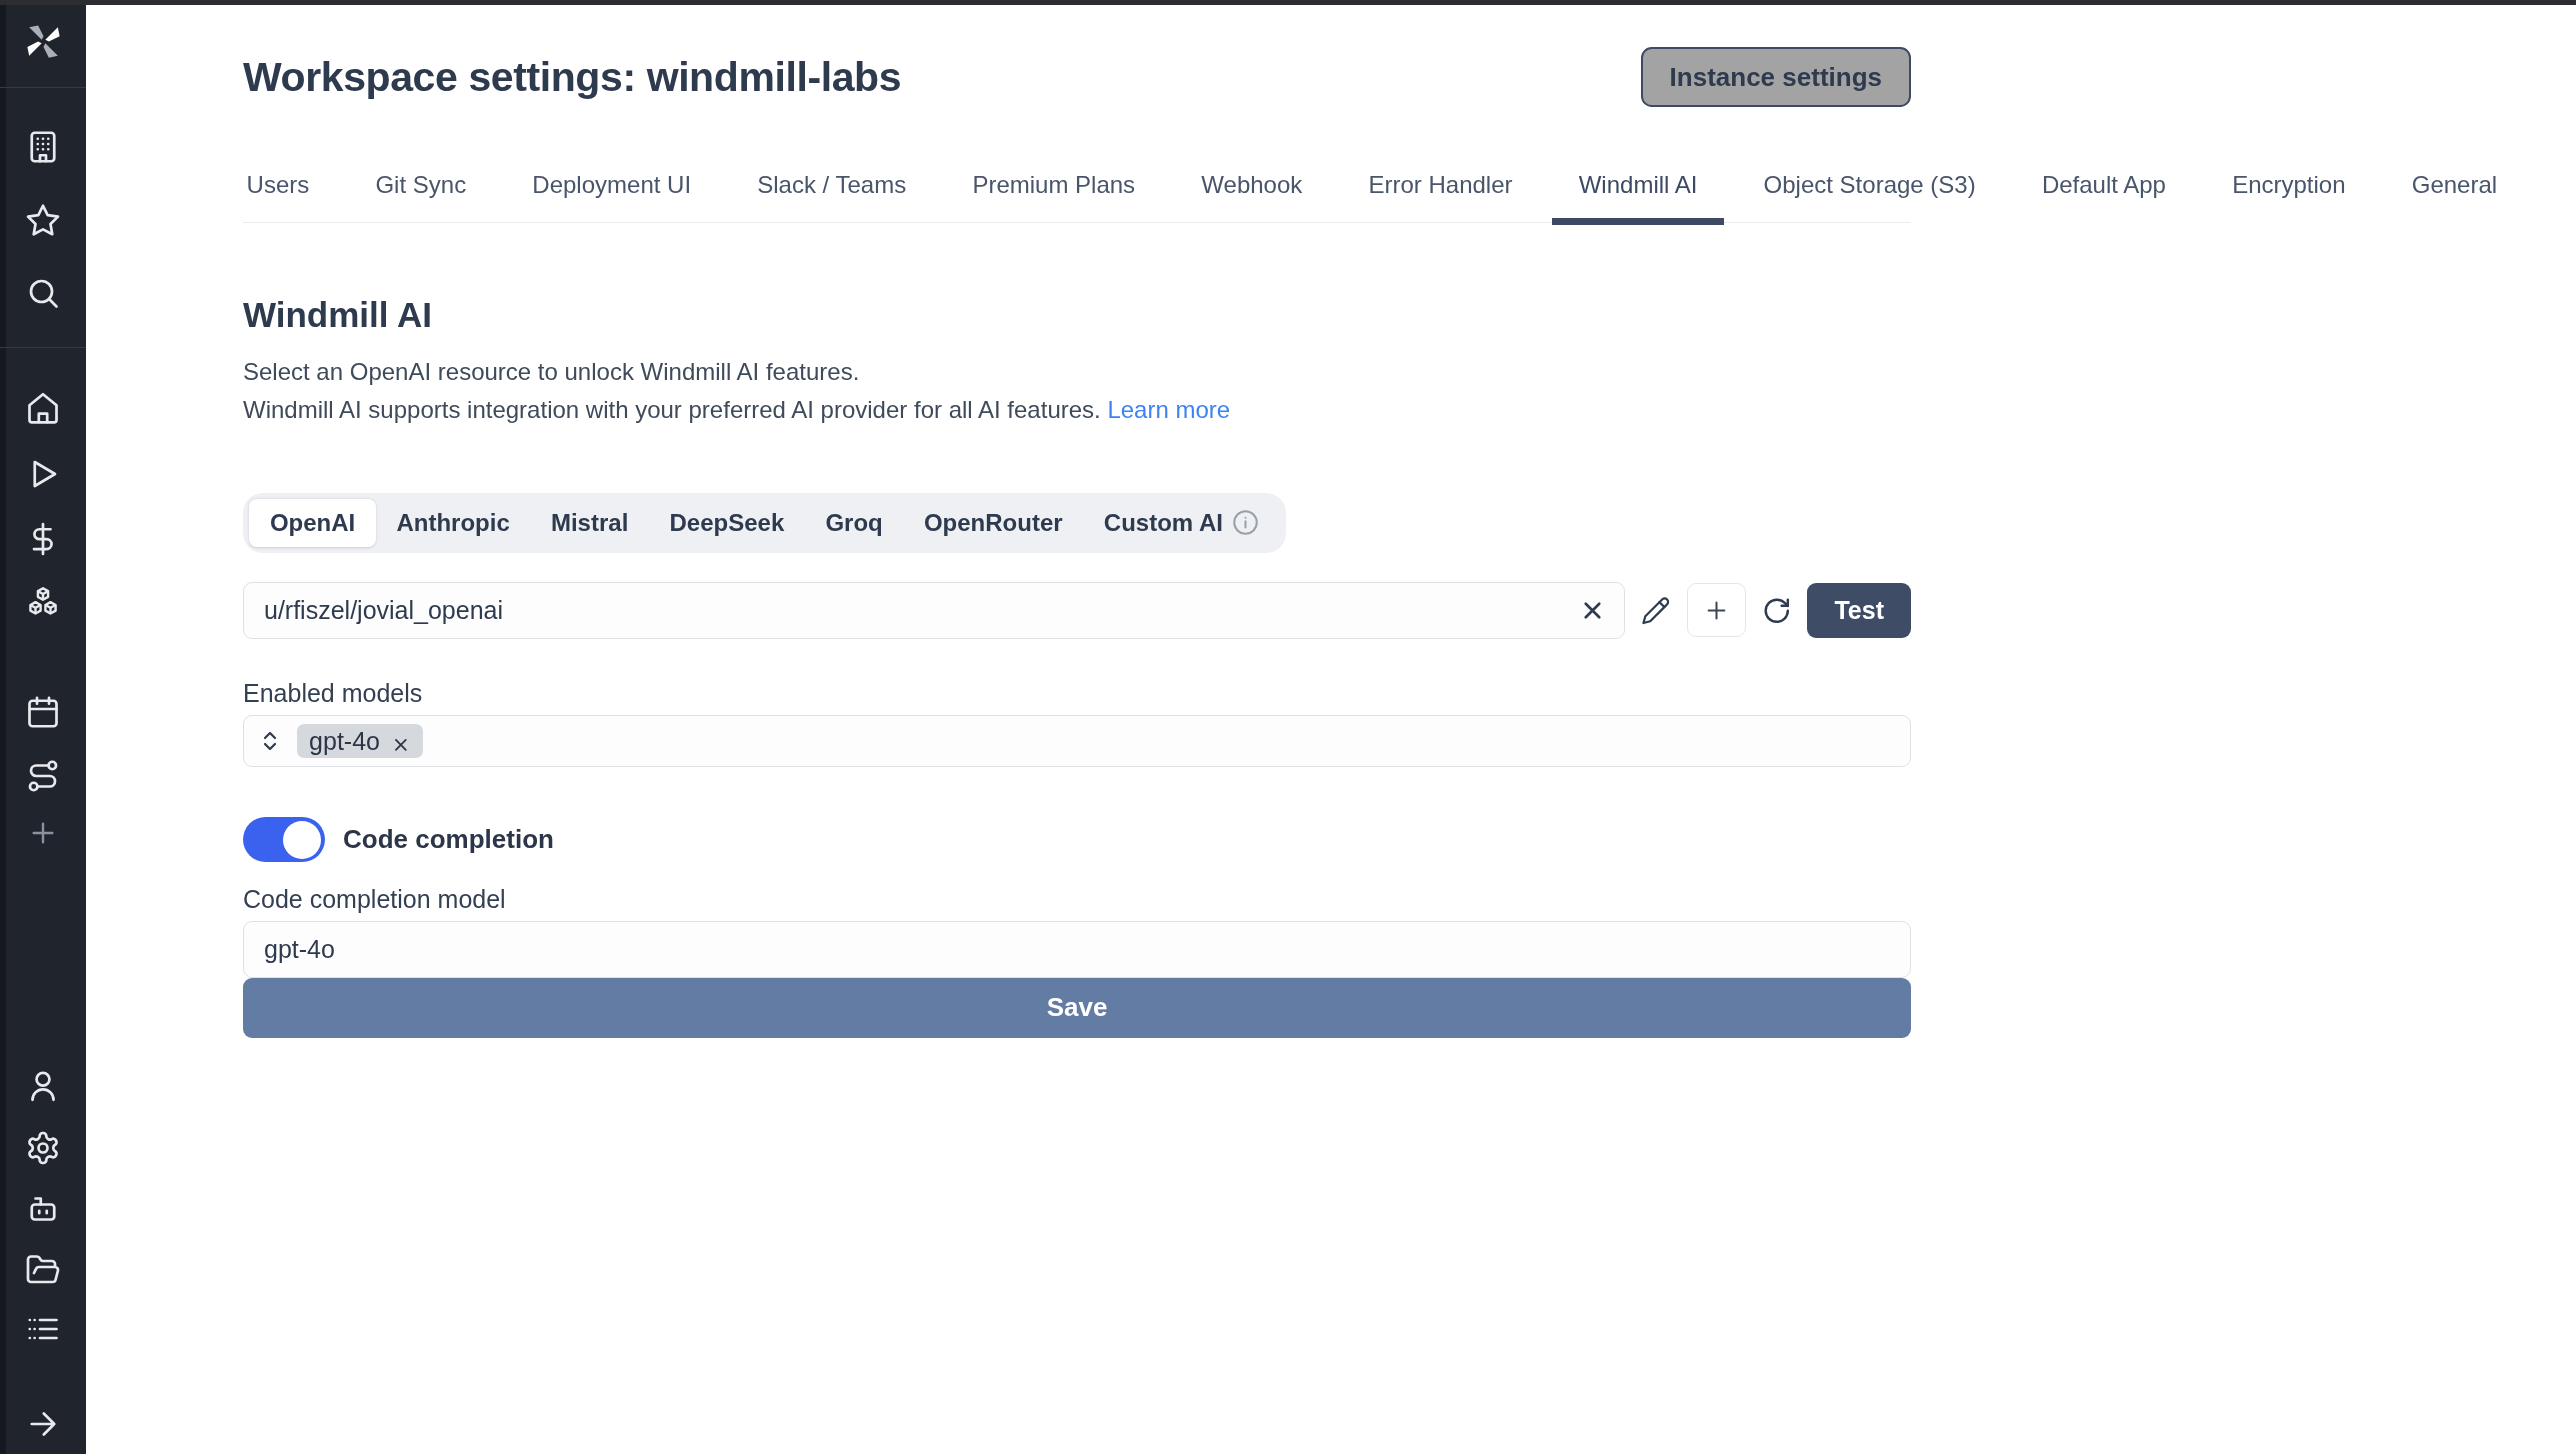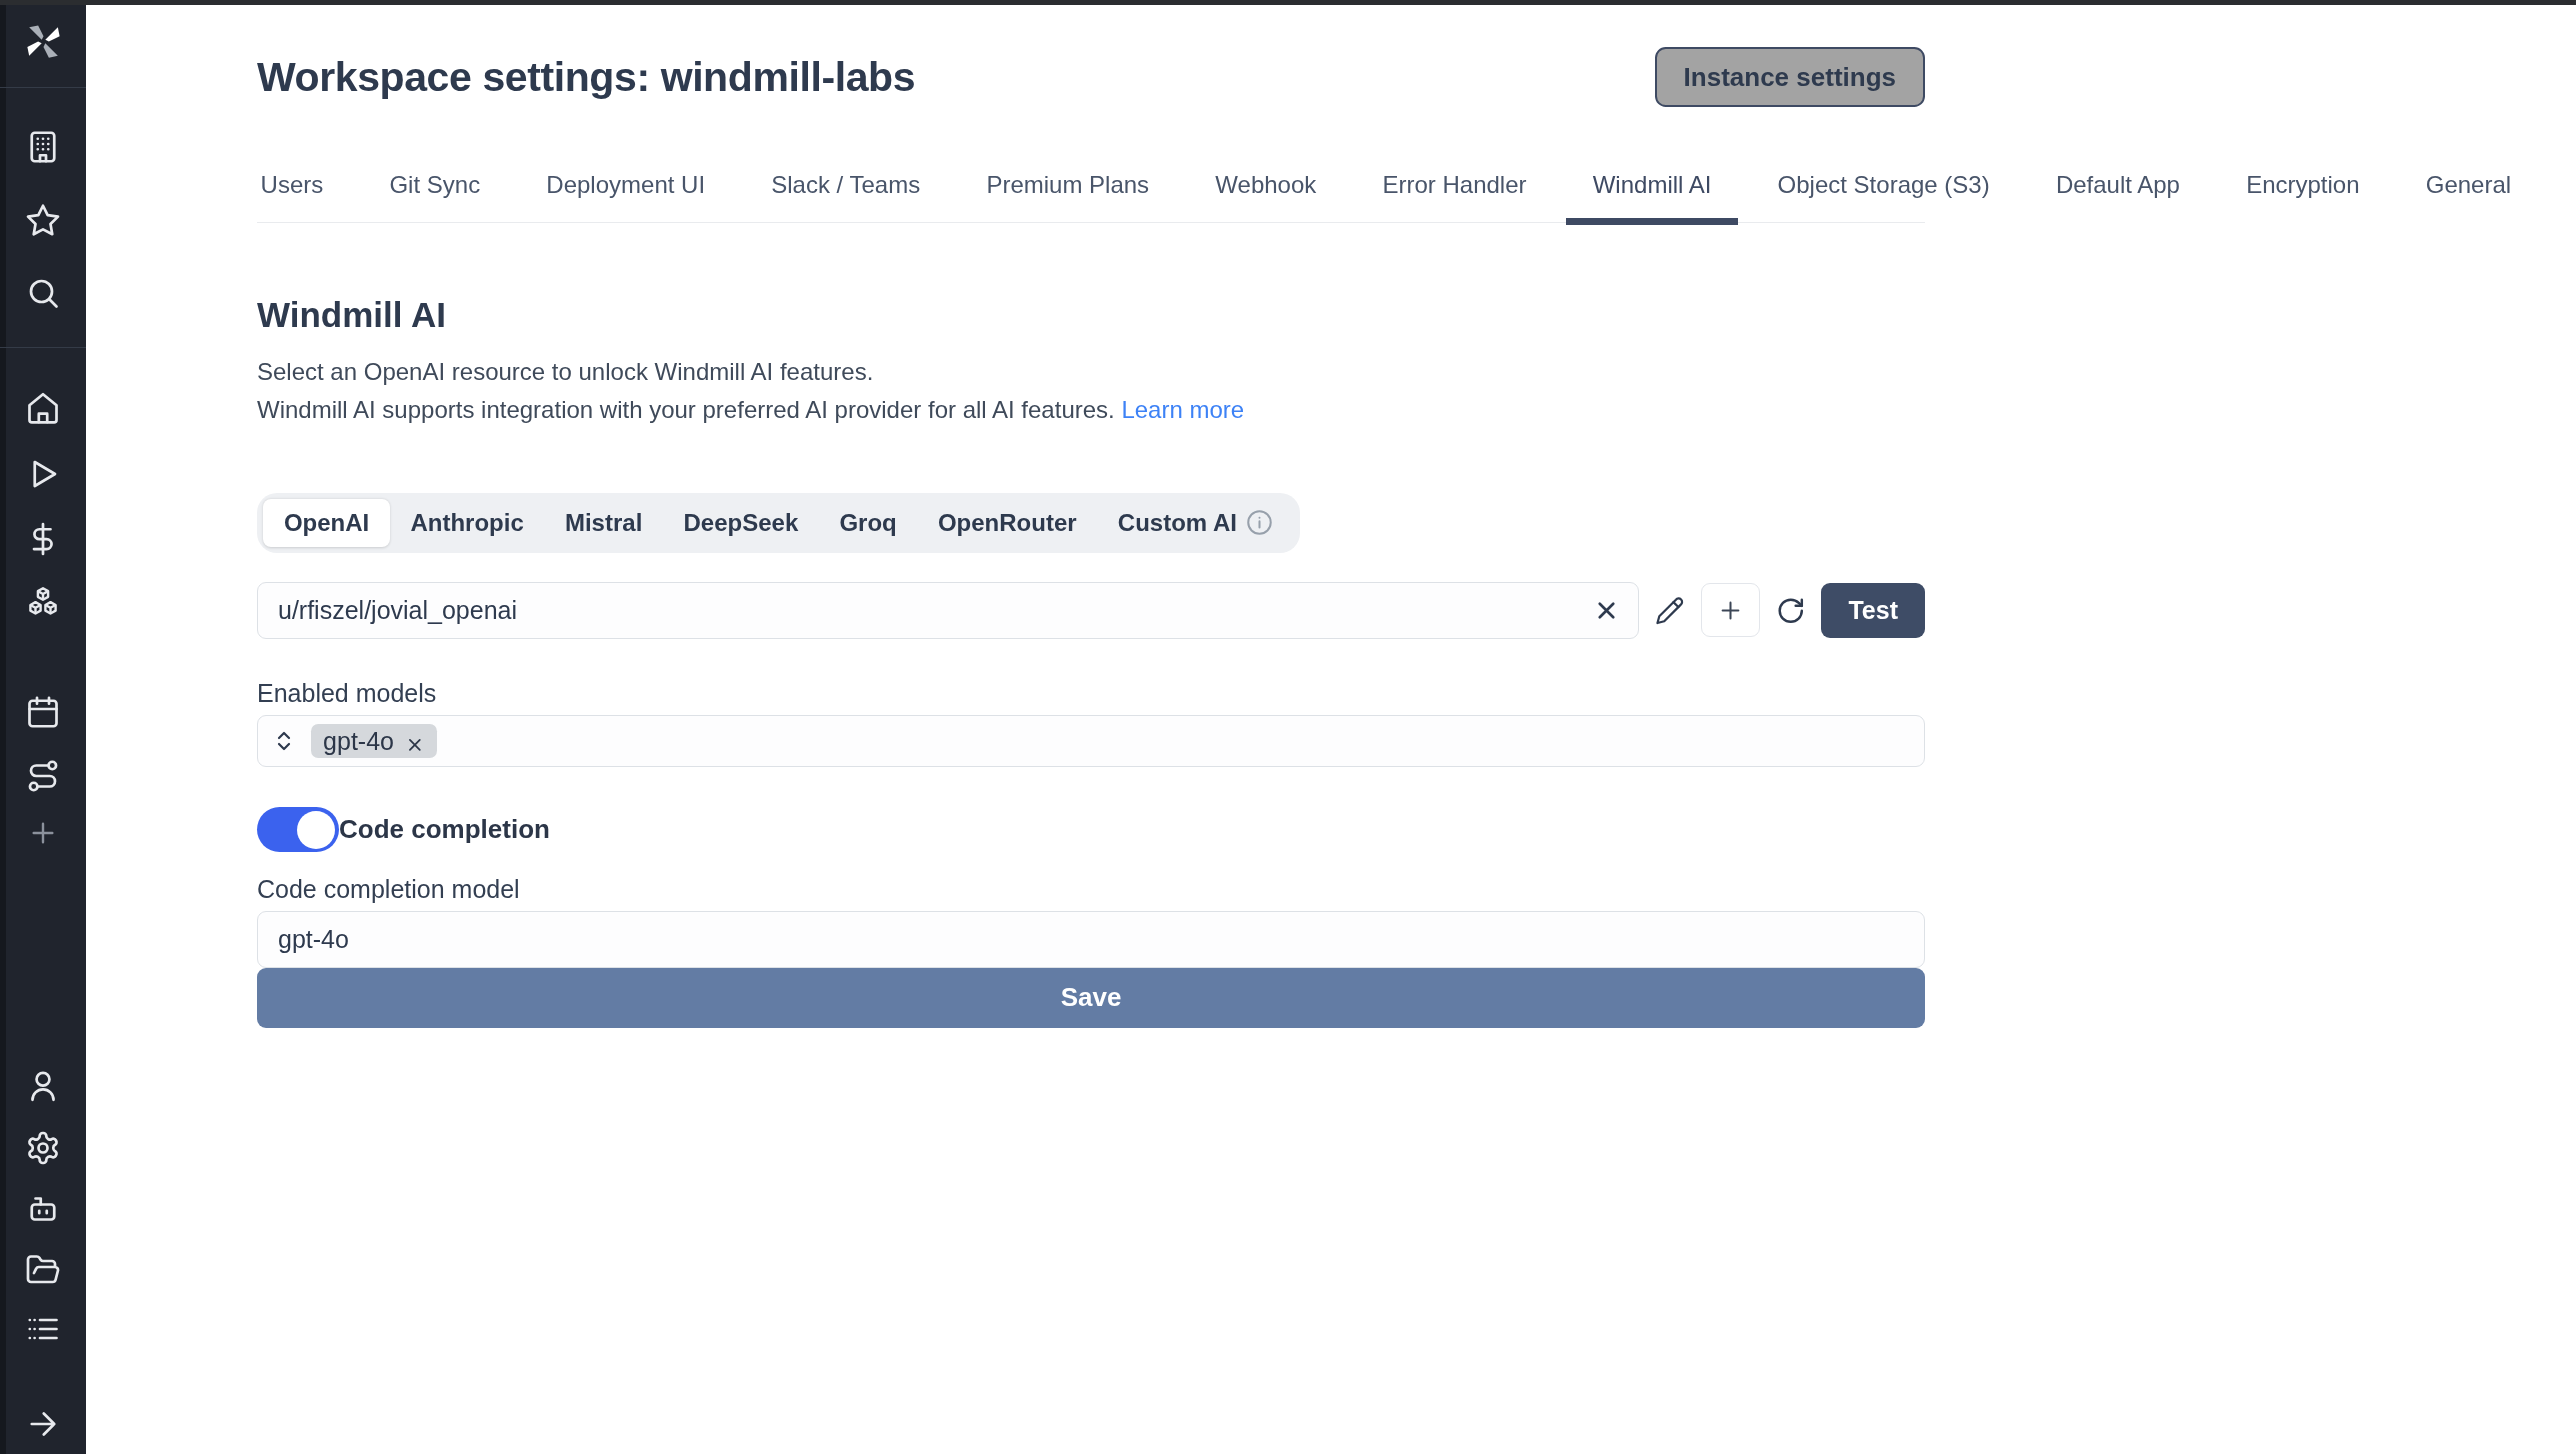--- a/index.html
+++ b/index.html
@@ -10,21 +10,21 @@
   .sidebar{position:absolute;top:0;left:0;width:86px;height:1454px;background:#20242d;z-index:10;}
   .sidebar::before{content:"";position:absolute;left:0;top:0;width:6.3px;height:100%;background:#15181e;}
   .side-divider{position:absolute;left:0;right:0;height:0;border-top:1.8px solid #343b47;}
   .side-icon{position:absolute;left:25px;width:36px;height:36px;color:#e7e9ed;display:flex;align-items:center;justify-content:center;}
   .side-icon svg{width:36px;height:36px;}
   .side-icon.small svg{width:32px;height:32px;}
   .side-icon.dim{color:#8b919c;}
   .logo{position:absolute;left:21.5px;top:19.7px;width:43px;height:43px;}
 
   
-  .main{position:absolute;left:100px;top:0;width:1983px;height:1454px;background:#fff;}
+  .main{position:absolute;left:86px;top:0;width:1983px;height:1454px;background:#fff;}
   .content{margin:0 158px 0 157px;}
 
   .header-row{display:flex;align-items:center;justify-content:space-between;padding-top:47px;}
   .page-title{font-size:41px;font-weight:700;color:#2e3a4e;letter-spacing:-0.4px;}
   .instance-btn{border:2.7px solid #3e4a63;border-radius:10.7px;padding:12.5px 27px;font-size:26px;font-weight:600;color:#2e3a4e;background:#a3a3a3;cursor:pointer;}
 
   .tabs{display:flex;gap:59px;margin-top:64px;border-bottom:1.8px solid #e9ebee;}
   .tab{position:relative;font-size:24px;color:#49556a;padding:0 3.6px 23px 3.6px;cursor:pointer;white-space:nowrap;}
   .tab.active{color:#3e4a63;}
   .tab.active::after{content:"";position:absolute;left:-23px;right:-23px;bottom:-2.7px;height:6.3px;background:#3e4a63;}
@@ -51,21 +51,21 @@
   .test-btn{height:55px;padding:0 27px;background:#3e4c66;border:none;border-radius:9px;color:#fff;font-size:25px;font-weight:700;cursor:pointer;font-family:inherit;}
 
   .field-label{margin-top:40px;font-size:25px;color:#333f52;}
   .models-box{display:flex;align-items:center;gap:14.3px;margin-top:7.2px;border:1.8px solid #dde1e6;border-radius:9px;height:52px;padding:0 14.3px;background:#fdfdfe;box-sizing:border-box;}
   .unfold{width:24px;height:24px;color:#2e3a4e;}
   .unfold svg{width:24px;height:24px;}
   .model-tag{display:flex;align-items:center;gap:10.7px;background:#d5d8dc;border-radius:7.2px;padding:2.7px 12.5px;font-size:25px;color:#2c3648;}
   .tag-x{width:19.7px;height:19.7px;color:#2c3648;cursor:pointer;}
   .tag-x svg{width:19.7px;height:19.7px;}
 
-  .toggle-row{display:flex;align-items:center;margin-top:40px;}
+  .toggle-row{display:flex;align-items:center;gap:18px;margin-top:50px;}
   .toggle{width:82px;height:45px;border-radius:23px;background:#3b62ee;position:relative;cursor:pointer;}
   .toggle .knob{position:absolute;top:3.6px;right:3.6px;width:38px;height:38px;border-radius:50%;background:#fff;}
   .toggle-label{font-size:26px;font-weight:600;color:#2c3648;}
 
   .label2{margin-top:22.4px;}
   .model-field{margin-top:7.2px;}
 
   .save-btn{display:block;width:100%;height:60px;background:#637ca4;border:none;border-radius:9px;color:#fff;font-size:26px;font-weight:700;cursor:pointer;font-family:inherit;}
 </style>
 </head>

